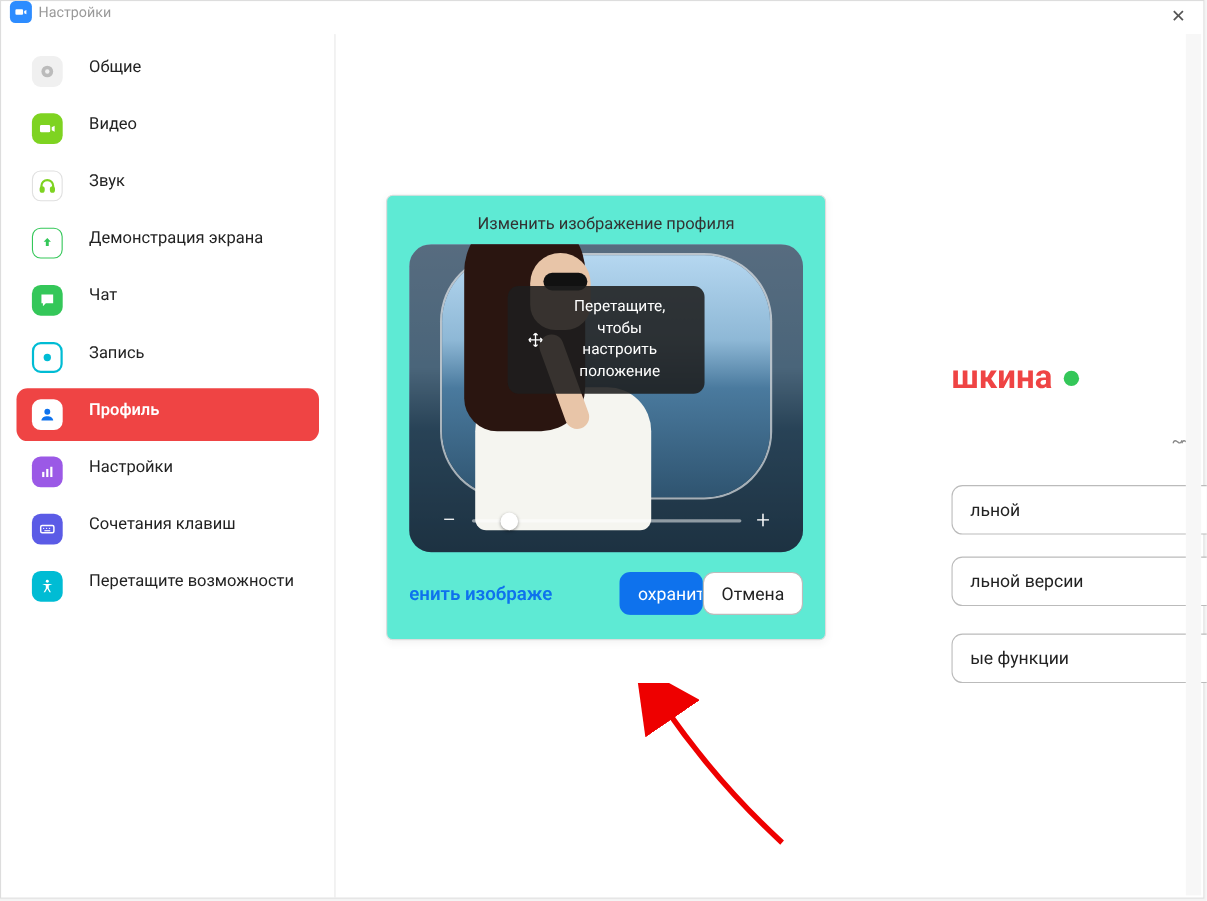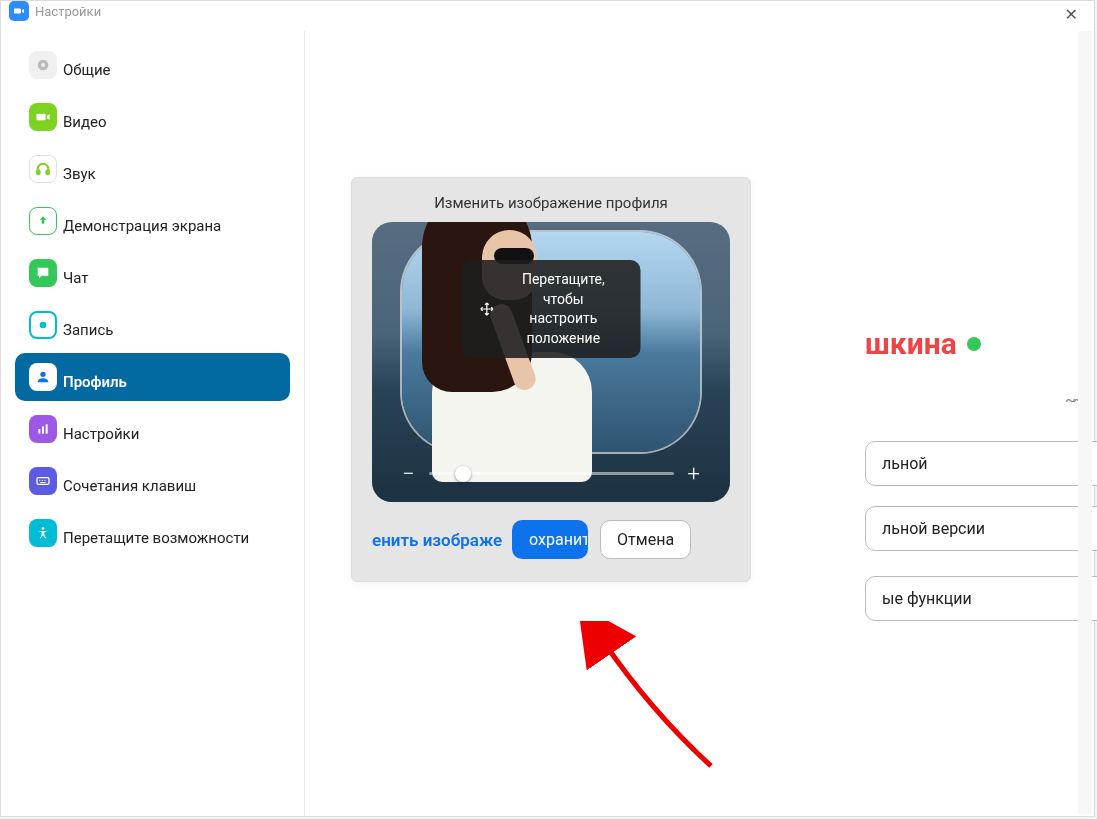--- a/index.html
+++ b/index.html
@@ -11,22 +11,22 @@
   .titlebar-left { display: flex; align-items: center; gap: 6px; }
   .app-icon { width: 20px; height: 20px; background: #2d8cff; border-radius: 5px; display: flex; align-items: center; justify-content: center; }
   .app-icon svg { width: 12px; height: 12px; fill: #fff; }
   .title-text { color: #999; font-size: 13px; }
   .close-x { color: #555; font-size: 16px; padding: 4px 8px; cursor: pointer; }
 
   .body { display: flex; height: calc(100% - 30px); }
   .sidebar { width: 304px; border-right: 1px solid #e8e8e8; padding: 10px 14px; }
   .main { flex: 1; position: relative; padding: 40px 60px; }
 
-  .nav-item { display: flex; align-items: flex-end; gap: 6px; padding: 10px 14px; border-radius: 10px; cursor: pointer; margin-bottom: 4px; }
-  .nav-item.active { background: #0369a1; color: #fff; }
+  .nav-item { display: flex; align-items: flex-start; gap: 24px; padding: 10px 14px; border-radius: 10px; cursor: pointer; margin-bottom: 4px; }
+  .nav-item.active { background: #ef4444; color: #fff; }
   .nav-item .label { font-size: 15px; color: #222; }
   .nav-item.active .label { color: #fff; font-weight: 600; }
   .nav-icon { width: 28px; height: 28px; border-radius: 8px; display: flex; align-items: center; justify-content: center; flex-shrink: 0; }
 
   
   .ic-general { background: #f0f0f0; }
   .ic-video   { background: #7ed321; }
   .ic-audio   { background: #fff; border: 1px solid #e0e0e0;}
   .ic-share   { background: #fff; border:1px solid #34c759;}
   .ic-chat    { background: #34c759; }
@@ -42,40 +42,40 @@
   
   .profile-name { position: absolute; left: 560px; top: 295px; font-size: 30px; font-weight: 700; color: #ef4444; display:flex; align-items:center; gap:10px;}
   .status-dot { width: 14px; height: 14px; background: #34c759; border-radius: 50%; display:inline-block; }
   .eye-icon { position:absolute; left: 760px; top: 360px; color:#888; font-size:16px; letter-spacing:-3px;}
   .profile-btn { position:absolute; left:560px; width: 300px; border:1px solid #bbb; border-radius:10px; background:#fff; font-size:16px; padding: 12px 16px; text-align:left; color:#222; cursor:pointer; overflow:hidden; white-space:nowrap;}
   .pb1 { top: 410px; }
   .pb2 { top: 475px; }
   .pb3 { top: 545px; }
 
   
-  .modal { position: absolute; left: 350px; top: 176px; width: 400px; background: #e5e5e5; border: 1px solid #ddd; border-radius: 6px; box-shadow: 0 2px 8px rgba(0,0,0,0.05); z-index: 10; }
+  .modal { position: absolute; left: 350px; top: 176px; width: 400px; background: #5eead4; border: 1px solid #ddd; border-radius: 6px; box-shadow: 0 2px 8px rgba(0,0,0,0.05); z-index: 10; }
   .modal-title { text-align: center; padding: 16px 0 10px; font-size: 15px; color: #333; }
   .crop-area { margin: 0 20px; position: relative; border-radius: 20px; overflow: hidden; height: 280px; background: linear-gradient(to bottom, #9fc5e8 0%, #87b8de 40%, #4a7a9e 60%, #355b78 100%); }
   .crop-mask { position:absolute; inset:0; }
   .crop-mask::before { content:""; position:absolute; inset:0; background: rgba(0,0,0,0.45); }
   .crop-window { position:absolute; left:30px; right:30px; top:10px; bottom:50px; border-radius: 60px; background: linear-gradient(to bottom, #b5d7f0 0%, #8eb8d6 35%, #4a7a9e 55%, #2f5470 100%); box-shadow: 0 0 0 2px rgba(255,255,255,0.6);}
   .person { position:absolute; left:20px; bottom:40px; width:180px; height:280px; }
   .hair { position:absolute; left:30px; top:10px; width:110px; height:200px; background:#2a1510; border-radius: 55px 55px 40px 30px; }
   .face { position:absolute; left:90px; top:48px; width:55px; height:70px; background:#e8c5a8; border-radius: 30px 30px 25px 25px; }
   .glasses { position:absolute; left:102px; top:66px; width:40px; height:16px; background:#111; border-radius:8px; }
   .shirt { position:absolute; left:40px; top:170px; width:160px; height:130px; background:#f5f5f0; border-radius: 40px 40px 10px 10px; }
   .arm { position:absolute; left:110px; top:120px; width:22px; height:90px; background:#e8c5a8; border-radius:12px; transform: rotate(-20deg);}
   .drag-tip { position:absolute; top:38px; left:50%; transform:translateX(-50%); background: rgba(30,30,30,0.88); color:#fff; border-radius:10px; padding: 10px 18px; text-align:center; font-size:14px; line-height:1.4; display:flex; gap:10px; align-items:center; z-index:5;}
   .move-icon { width:18px; height:18px; }
   .zoom-bar { position:absolute; bottom:16px; left:30px; right:30px; display:flex; align-items:center; gap:14px; color:#fff; z-index:5;}
   .zoom-track { flex:1; height:3px; background: rgba(255,255,255,0.5); border-radius:2px; position:relative; }
   .zoom-thumb { position:absolute; left:14%; top:50%; width:16px; height:16px; background:#fff; border-radius:50%; transform:translate(-50%,-50%); box-shadow:0 1px 3px rgba(0,0,0,0.4);}
   .zoom-sign { font-size:22px; font-weight:300; cursor:pointer; }
 
-  .modal-actions { display:flex; align-items:center; padding: 18px 20px 22px; gap:10px; }
+  .modal-actions { display:flex; justify-content:space-between; align-items:center; padding: 18px 20px 22px; gap:10px; }
   .link-btn { color:#0e72ed; font-weight:600; font-size:17px; cursor:pointer; white-space:nowrap; overflow:hidden; max-width: 160px; }
   .btn { border-radius: 10px; padding: 9px 16px; font-size:16px; cursor:pointer; border:1px solid transparent; white-space:nowrap; overflow:hidden;}
   .btn-primary { background:#0e72ed; color:#fff; width: 76px; text-align:center; }
   .btn-default { background:#fff; color:#222; border-color:#bbb; }
 
   
   .arrow { position:absolute; left:560px; top:620px; width:180px; height:150px; z-index:20; pointer-events:none;}
 
   .scrollbar { position:absolute; right:2px; top:30px; bottom:2px; width:14px; background:#f7f7f7; }
   .scroll-thumb-area { position:absolute; right:2px; top:34px; width:10px; height: 500px; border-radius:5px; }
@@ -233,21 +233,21 @@
       <div class="zoom-bar">
         <span class="zoom-sign">−</span>
         <div class="zoom-track">
           <div class="zoom-thumb"></div>
         </div>
         <span class="zoom-sign">+</span>
       </div>
     </div>
     <div class="modal-actions">
       <span class="link-btn">енить изображе</span>
-      <div style="display:flex; gap:12px;">
+      <div style="display:flex; ">
         <button class="btn btn-primary">охранит</button>
         <button class="btn btn-default">Отмена</button>
       </div>
     </div>
   </div>
 
   <svg class="arrow" viewBox="0 0 180 150">
     <defs>
       <marker id="ah" markerWidth="12" markerHeight="12" refX="3" refY="6" orient="auto">
         <path d="M0,0 L12,6 L0,12 z" fill="#e00"></path>

